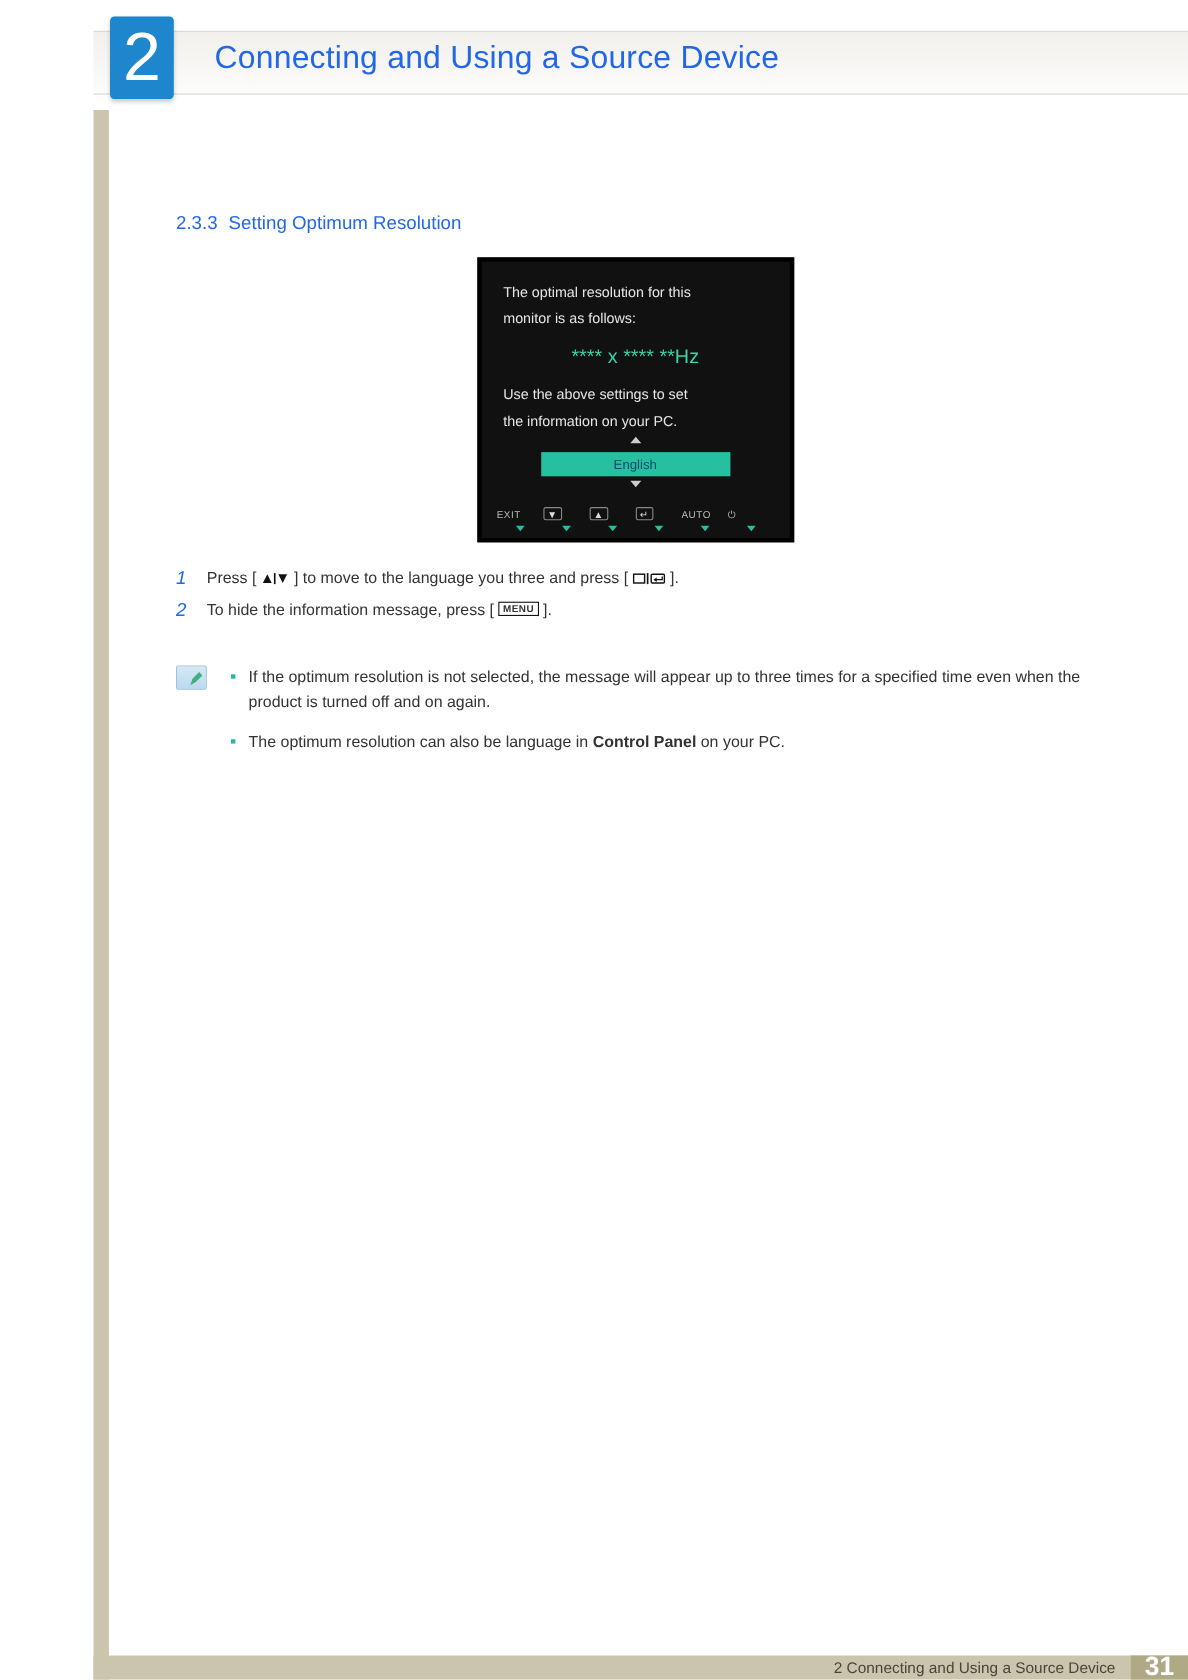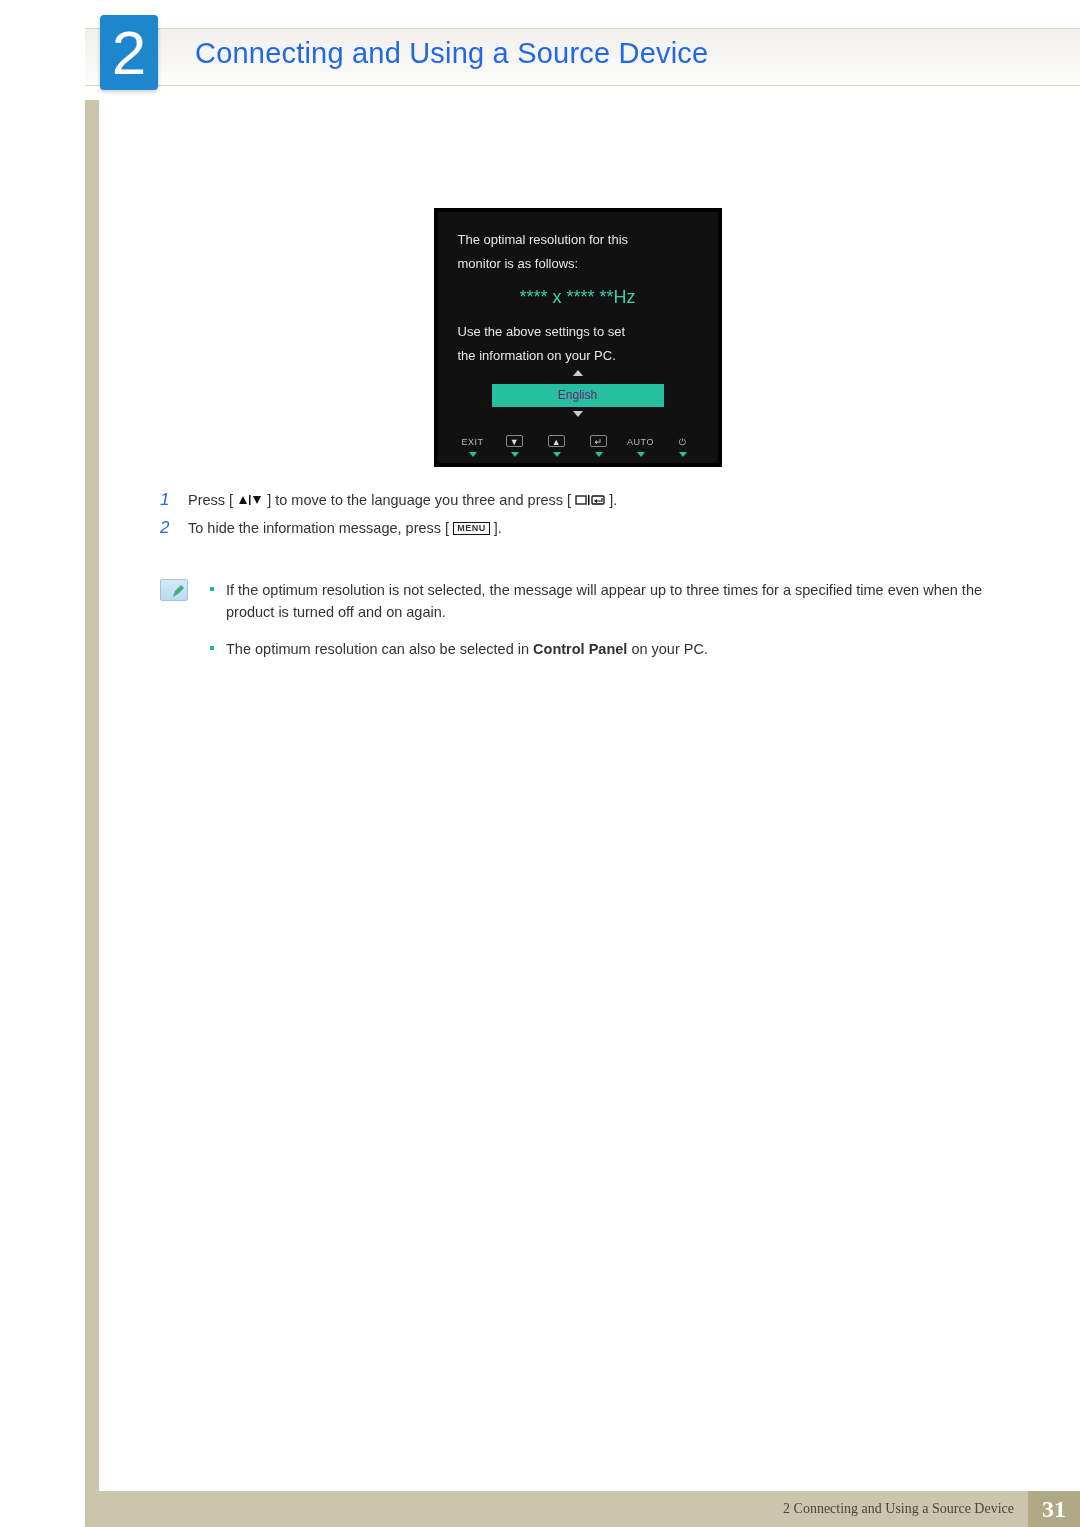--- a/index.html
+++ b/index.html
@@ -80,21 +80,21 @@
   }
   .osd .line { margin: 4px 6px; }
   .osd .res-value {
     text-align: center;
     color: #3bd1a9;
     margin: 10px 0;
     font-size: 18px;
   }
   .osd .selbox {
     background: #26bfa0;
-    color: #701a75;
+    color: #0c4a6e;
     text-align: center;
     padding: 2px 0;
     margin: 8px 40px 0 40px;
     position: relative;
     font-size: 12px;
   }
   .arrow-up, .arrow-down {
     display: block; width: 0; height: 0; margin: 4px auto;
     border-left: 5px solid transparent;
     border-right: 5px solid transparent;
@@ -102,21 +102,21 @@
   .arrow-up   { border-bottom: 6px solid #ccc; }
   .arrow-down { border-top:    6px solid #ccc; }
 
   .osd-btnrow {
     display: flex; justify-content: space-around; align-items: center;
     margin-top: 18px;
     font-size: 9px;
     letter-spacing: 0.5px;
     color: #bbb;
   }
-  .osd-btnrow .cell { text-align: center; width: 44px; }
+  .osd-btnrow .cell { width: 44px; }
   .osd-btnrow .iconbox {
     display: inline-block;
     border: 1px solid #888;
     border-radius: 2px;
     padding: 0 3px;
     font-size: 9px;
     color: #ddd;
     line-height: 12px;
     height: 12px;
   }
@@ -192,26 +192,25 @@
   }
   .note-list .dot {
     width: 4px; height: 4px; background: #2ab5aa;
     margin-top: 8px; flex-shrink: 0;
   }
 
   
   .footer-band {
     position: absolute;
     left: 85px; right: 0; bottom: 0;
-    height: 36px;
+    height: 22px;
     background: #cbc5ad;
     display: flex;
     align-items: stretch;
     justify-content: flex-end;
-    font-family: Liberation Serif, serif;
   }
   .footer-text {
     align-self: center;
     font-size: 14px;
     color: #4a4538;
     padding-right: 14px;
   }
   .footer-page {
     background: #b0a986;
     color: #fff;
@@ -229,20 +228,23 @@
 <div class="chapter-badge">
   <span>2</span>
 </div>
 
 <h1 class="chapter-title">Connecting and Using a Source Device</h1>
 
 <div class="left-spine"></div>
 
 <div class="content">
 
+  <div class="sec-head">
+    <span class="num">2.3.3</span><span>Setting Optimum Resolution</span>
+  </div>
 
 
   <div class="osd-wrap">
     <div class="osd">
       <div class="line">The optimal resolution for this</div>
       <div class="line">monitor is as follows:</div>
       <div class="res-value">**** x ****  **Hz</div>
       <div class="line">Use the above settings to set</div>
       <div class="line">the information on your PC.</div>
       <span class="arrow-up"></span>
@@ -311,21 +313,21 @@
         </svg>
     </div>
     <div class="note-list">
       <div class="item">
         <span class="dot"></span>
         <span>If the optimum resolution is not selected, the message will appear up to three times for a specified time even when the product is turned off and on again.</span>
       </div>
       <div class="item">
         <span class="dot"></span>
         <span>
-          <span>The optimum resolution can also be selected in </span><b>Control Panel</b><span> on your PC.</span>
+          <span>The optimum resolution can also be language in </span><b>Control Panel</b><span> on your PC.</span>
         </span>
       </div>
     </div>
   </div>
 
 </div>
 
 <div class="footer-band">
   <span class="footer-text">2 Connecting and Using a Source Device</span>
   <span class="footer-page">31</span>

